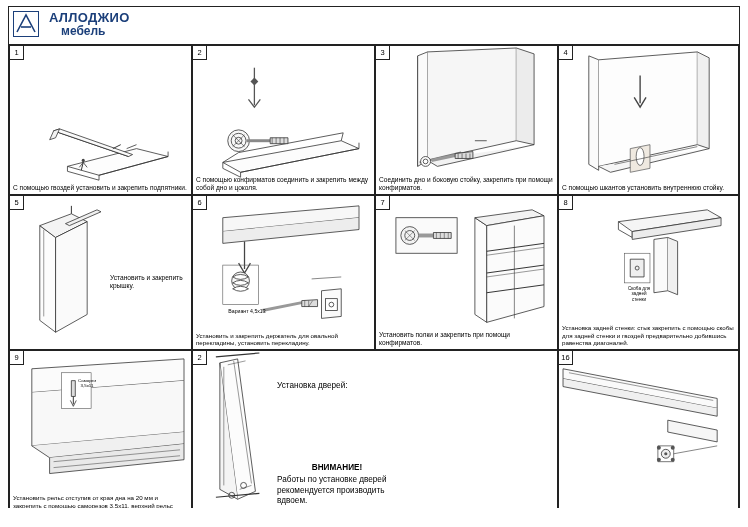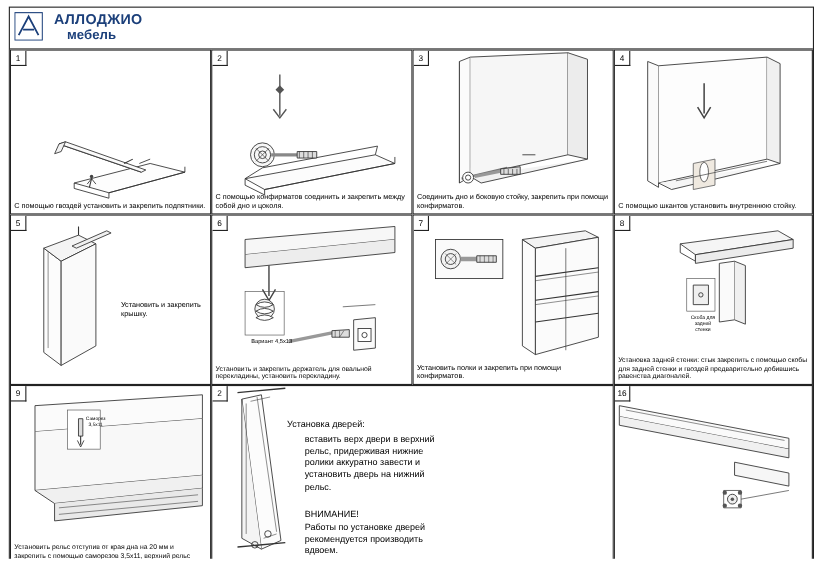--- a/index.html
+++ b/index.html
@@ -277,23 +277,22 @@
           <path d="M30 16 L30 136" stroke-width="0.5"></path>
           <path d="M34 14 L52 10" stroke-width="0.5"></path>
           <path d="M40 10 L58 134" stroke-width="0.5"></path>
           <path d="M46 140 L58 136" stroke-width="0.5"></path>
           <circle cx="50" cy="136" r="3"></circle>
           <circle cx="38" cy="146" r="3"></circle>
           <path d="M22 6 L66 2" stroke-width="1.2"></path>
           <path d="M22 148 L66 144" stroke-width="1.2"></path>
         </g>
       </svg>
-      <div class="big-text" style="left:68px;top:30px;width:120px;">Установка дверей:</div>
-      <div class="big-text" style="left:84px;top:44px;width:122px;">вставить верх двери в верхний рельс, придерживая нижние ролики аккуратно завести и установить дверь на нижний рельс.</div>
-      <div class="big-text" style="left:84px;top:112px;width:120px;font-weight:normal;">ВНИМАНИЕ!</div>
+      <div class="big-text" style="left:84px;top:30px;width:120px;">Установка дверей:</div>
+      <div class="big-text" style="left:84px;top:112px;width:120px;font-weight:bold;text-align:center;">ВНИМАНИЕ!</div>
       <div class="big-text" style="left:84px;top:124px;width:122px;">Работы по установке дверей рекомендуется производить вдвоем.</div>
     </div>
 
     <div class="panel" style="left:549px;top:343px;width:181px;height:170px;">
       <div class="num">16</div>
       <svg class="art" viewBox="0 0 181 170">
         <g fill="none" stroke="#333" stroke-width="0.8">
           <path d="M4 18 L160 48 L160 58 L4 28 Z" fill="#fafafa"></path>
           <path d="M4 28 L4 36 L160 66 L160 58" fill="#f0f0f0"></path>
           <path d="M10 22 L156 50" stroke-width="0.5"></path>

